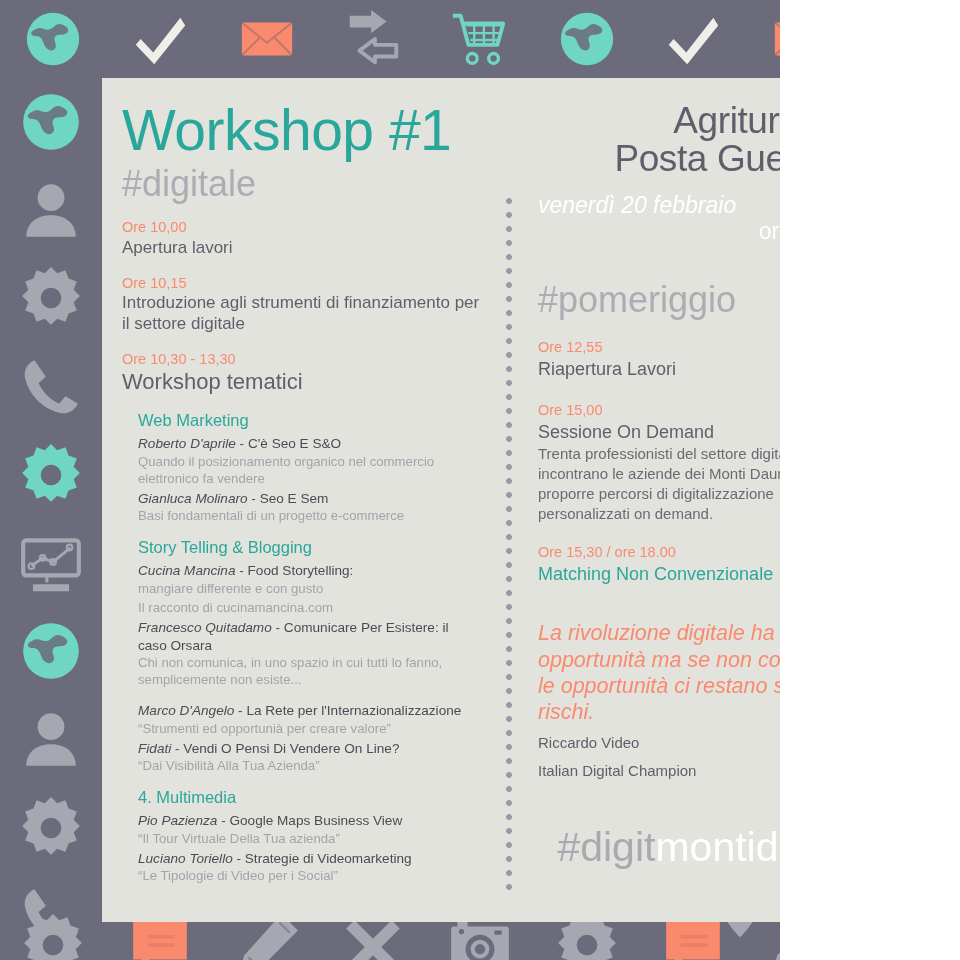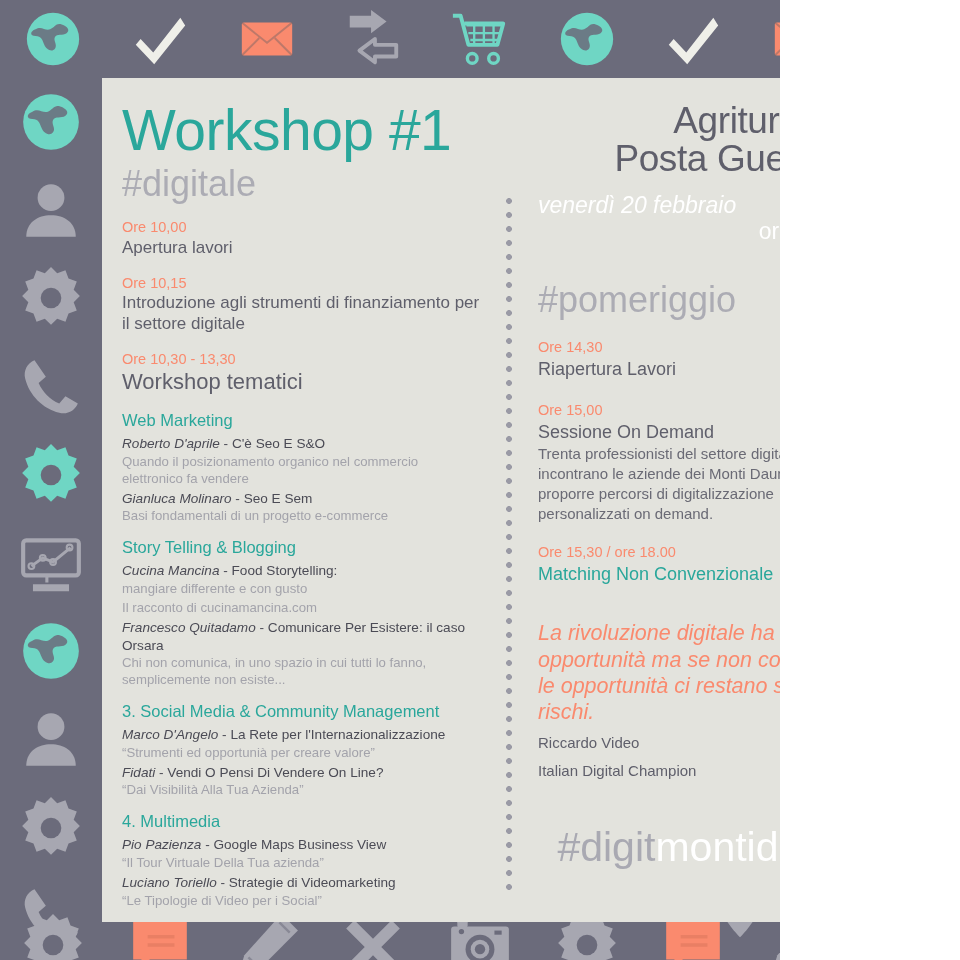--- a/index.html
+++ b/index.html
@@ -82,21 +82,21 @@
   }
   .talk {
     font-size: 13.6px; line-height: 1.3;
     color: #4b4b55; margin-bottom: 1px;
   }
   .talk .who { font-style: italic; }
   .sub {
     font-size: 13.2px; line-height: 1.28;
     color: #a3a3ab; margin-bottom: 2px;
   }
-  .group { margin-bottom: 13px; }
+  .group { margin-bottom: 13px; margin-left: 16px; }
 
   
   .venue {
     color: #5f5f6b;
     font-size: 37px; font-weight: 400;
     line-height: 1.02;
     text-align: right;
     letter-spacing: -0.4px;
   }
   .date {
@@ -420,21 +420,20 @@
           </div>
           <div class="group">
             <div class="cat">Story Telling &amp; Blogging</div>
             <div class="talk"><span class="who">Cucina Mancina</span><span> - Food Storytelling:</span></div>
             <div class="sub">mangiare differente e con gusto</div>
             <div class="sub">Il racconto di cucinamancina.com</div>
             <div class="talk"><span class="who">Francesco Quitadamo</span><span> - Comunicare Per Esistere: il caso Orsara</span></div>
             <div class="sub">Chi non comunica, in uno spazio in cui tutti lo fanno, semplicemente non esiste...</div>
           </div>
           <div class="group">
-            <div class="cat">3. Social Media &amp; Community Management</div>
             <div class="talk"><span class="who">Marco D'Angelo</span><span> - La Rete per l'Internazionalizzazione</span></div>
             <div class="sub">“Strumenti ed opportunià per creare valore”</div>
             <div class="talk"><span class="who">Fidati</span><span> - Vendi O Pensi Di Vendere On Line?</span></div>
             <div class="sub">“Dai Visibilità Alla Tua Azienda”</div>
           </div>
           <div class="group">
             <div class="cat">4. Multimedia</div>
             <div class="talk"><span class="who">Pio Pazienza</span><span> - Google Maps Business View</span></div>
             <div class="sub">“Il Tour Virtuale Della Tua azienda”</div>
             <div class="talk"><span class="who">Luciano Toriello</span><span> - Strategie di Videomarketing</span></div>
@@ -447,21 +446,21 @@
 
     <div id="col-right">
       <div class="venue">Agriturismo</div>
       <div class="venue">Posta Guevara</div>
       <div class="date">venerdì 20 febbraio</div>
       <div class="hour">ore 10,00</div>
 
       <div class="session-tag" id="pomeriggio">#pomeriggio</div>
       <div id="afternoon-entries">
           <div class="block" style="margin-bottom: 20px;">
-            <div class="time">Ore 14,30</div>
+            <div class="time">Ore 12,55</div>
             <div class="pm-head">Riapertura Lavori</div>
           </div>
           <div class="block" style="margin-bottom: 20px;">
             <div class="time">Ore 15,00</div>
             <div class="pm-head">Sessione On Demand</div>
             <div class="pm-body">Trenta professionisti del settore digitale incontrano le aziende dei Monti Dauni per proporre percorsi di digitalizzazione personalizzati on demand.</div>
           </div>
           <div class="block" style="margin-bottom: 20px;">
             <div class="time">Ore 15,30 / ore 18.00</div>
             <div class="pm-head teal">Matching Non Convenzionale</div>

